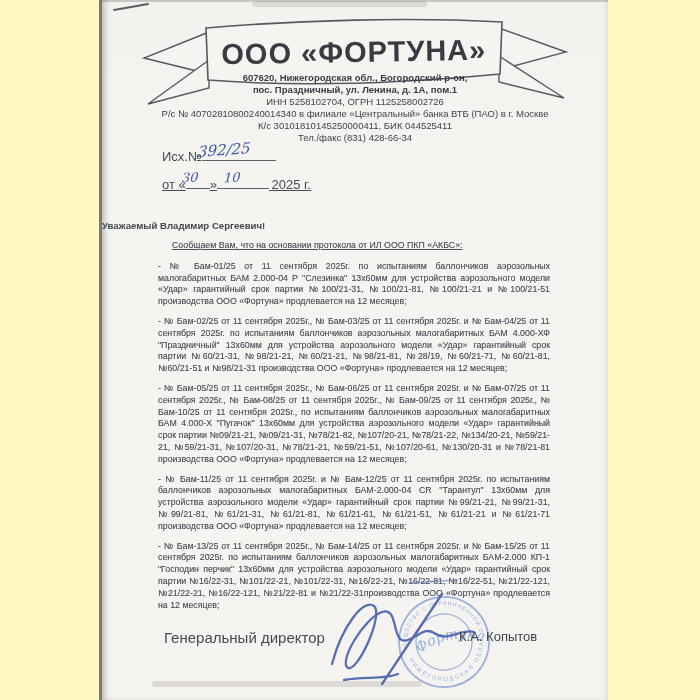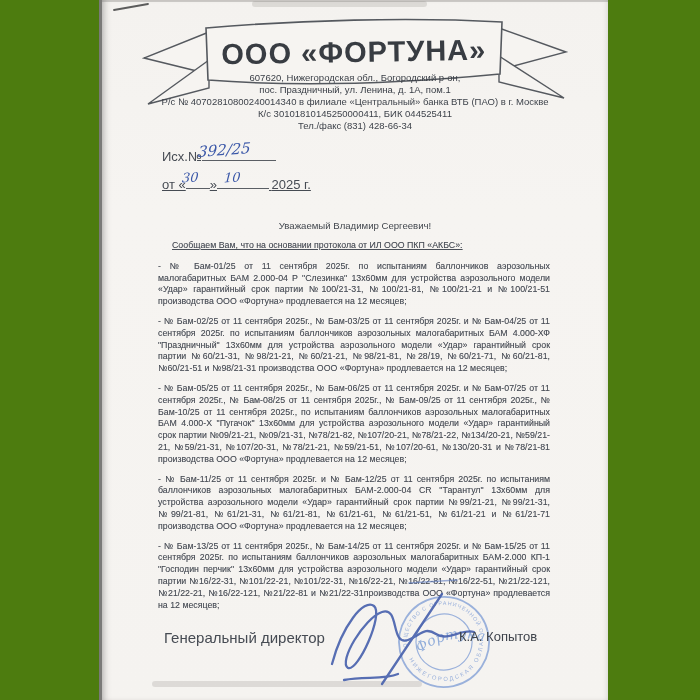--- a/index.html
+++ b/index.html
@@ -1,50 +1,50 @@
 <!DOCTYPE html>
 <html><head>
 <meta charset="utf-8">
 <style>
   html,body{margin:0;padding:0;}
   body{width:700px;height:700px;background:#ffffff;overflow:hidden;
        font-family:"Liberation Sans",sans-serif;}
-  .stage{position:relative;width:700px;height:700px;background:#4d7c0f;}
+  .stage{position:relative;width:700px;height:700px;background:#fef9c3;}
 
   
   .paper{position:absolute;left:99px;top:0;width:506px;height:700px;
          background:linear-gradient(180deg,#f4f2ef 0%,#f6f4f1 30%,#f5f3f0 100%);
          border-left:3px solid #7a7a78;
          box-shadow:inset 6px 0 8px -6px rgba(60,60,60,.55), inset -4px 0 6px -5px rgba(120,115,110,.4);}
   .paper::before{content:"";position:absolute;left:0;top:0;right:0;height:2px;
          background:rgba(115,115,112,.30);}
 
   .smudge{position:absolute;background:rgba(135,133,129,.22);filter:blur(.6px);border-radius:3px;}
 
   
   .banner-svg{position:absolute;left:36px;top:12px;}
   .banner-title{font-family:"Liberation Sans",sans-serif;font-weight:bold;
                 font-size:29px;letter-spacing:1px;fill:#383c42;}
 
   .addr{position:absolute;left:0;right:0;top:72px;text-align:center;
         color:#3e434b;font-size:9.5px;line-height:12px;}
-  .addr .b{font-weight:normal;color:#383d45;}
+  .addr .b{font-weight:bold;color:#383d45;}
 
   .label-text{color:#464b53;font-size:13px;}
 
   .ref-block{position:absolute;left:60px;top:149px;color:#464b53;font-size:9.3px;}
   .u-line{display:inline-block;border-bottom:1px solid #5a5e64;height:11px;}
   .hand{font-family:"DejaVu Serif",serif;font-style:italic;color:#3a57a8;
         transform:rotate(-4deg) skewX(-8deg);display:inline-block;}
 
   .addressee{position:absolute;left:342px;top:166px;color:#464b53;
              font-size:9.5px;line-height:12.6px;}
 
-  .salutation{position:absolute;left:0;right:0;top:220px;text-align:center;
-              color:#43484f;font-size:9.6px;}
+  .salutation{position:absolute;left:0;right:0;top:220px;
+              color:#43484f;font-size:9.6px;font-weight:bold;}
 
   .body-text{position:absolute;left:44px;top:240px;width:404px;
              color:#4a4f58;font-size:8.8px;line-height:11.8px;
              text-align:justify;text-shadow:0 0 .4px rgba(70,75,85,.45);}
   .body-text .intro{text-indent:26px;margin:0 0 9px 0;text-decoration:underline;}
   .body-text p.item{margin:0 0 8px 12px;}
 
   .sig-title{position:absolute;left:62px;top:629px;color:#464b53;font-size:15px;}
   .sig-name{position:absolute;left:357px;top:629px;color:#3e434b;font-size:13px;z-index:6;}
 
@@ -72,20 +72,21 @@
         <path d="M361,16 L428,40 L361,58 Z"></path>
         <path d="M361,44 L426,86 L361,70 Z"></path>
         <path d="M68,16 C160,8 272,5 364,10 L362,62 C268,71 160,75 70,68 Z" stroke-width="1.6"></path>
       </g>
       <text class="banner-title" x="216" y="50" text-anchor="middle" transform="rotate(-1 216 50)">ООО «ФОРТУНА»</text>
     </svg>
 
     <div class="addr">
       <div class="b">607620, Нижегородская обл., Богородский р-он,</div>
       <div class="b">пос. Праздничный, ул. Ленина, д. 1А, пом.1</div>
+      <div>ИНН 5258102704, ОГРН 1125258002726</div>
       <div>Р/с № 40702810800240014340 в филиале «Центральный» банка ВТБ (ПАО) в г. Москве</div>
       <div>К/с 30101810145250000411, БИК 044525411</div>
       <div>Тел./факс (831) 428-66-34</div>
     </div>
 
     <div class="ref-block">
       <div style="position:relative;height:20px;">
         <span class="label-text">Исх.№</span><span class="u-line" style="width:74px;"></span>
         <span class="hand" style="position:absolute;left:36px;top:-8px;font-size:15px;">392/25</span>
       </div>

